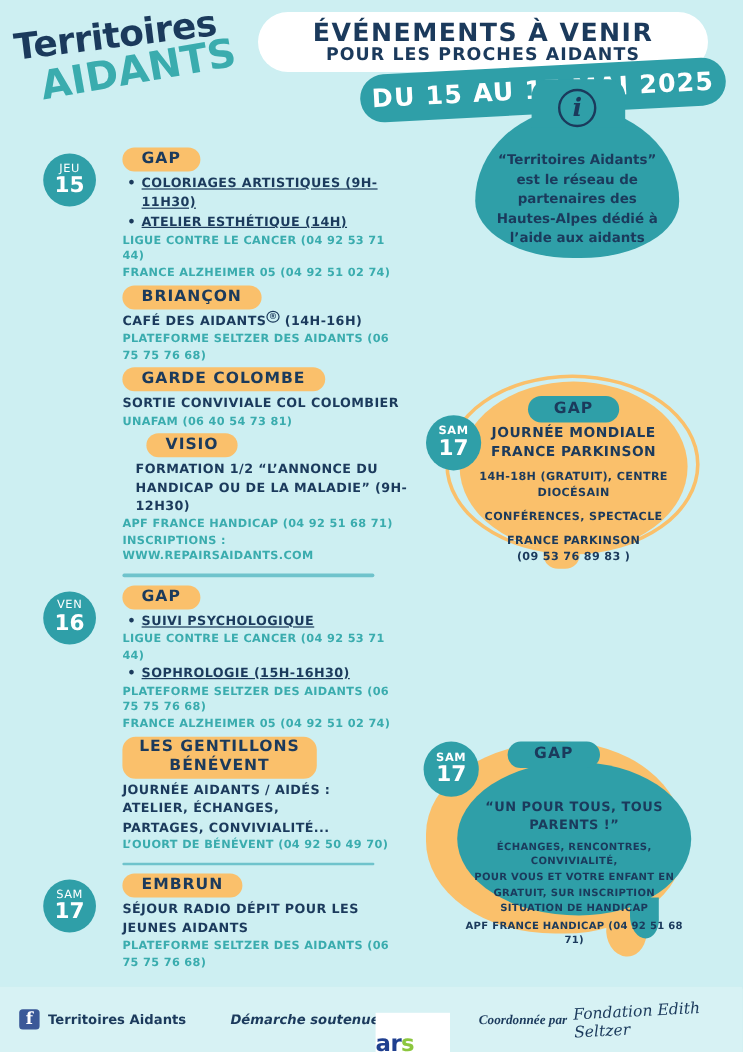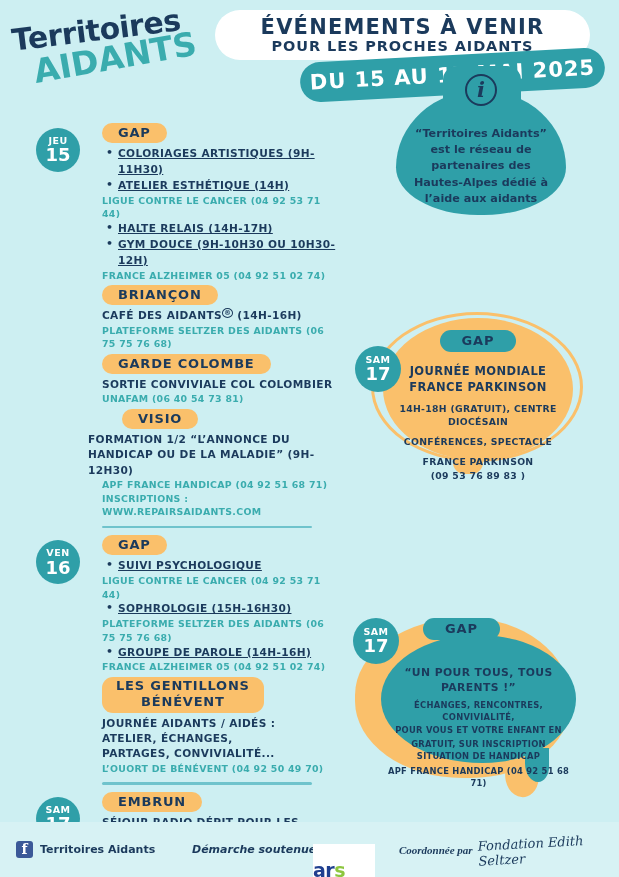--- a/index.html
+++ b/index.html
@@ -171,21 +171,21 @@
     text-align: center;
     display: flex;
     flex-direction: column;
     align-items: center;
     justify-content: center;
     line-height: 1;
   }
   .day-badge .dow {
     font-family: "DejaVu Sans", sans-serif;
     font-size: 9.5px;
-    font-weight: bold;
+    font-weight: normal;
     letter-spacing: 0.5px;
   }
   .day-badge .dnum {
     font-family: "DejaVu Sans", sans-serif;
     font-size: 18px;
     font-weight: bold;
     margin-top: 1px;
   }
 
   .place-pill {
@@ -342,21 +342,21 @@
     z-index: 4;
     padding-top: 12px;
   }
   .pk-h {
     font-family: "DejaVu Sans", sans-serif;
     font-size: 11.5px;
     font-weight: bold;
     color: #1b3a5c;
     line-height: 1.35;
     letter-spacing: 0.4px;
-    margin-top: 12px;
+    margin-top: 1px;
   }
   .pk-s {
     font-family: "DejaVu Sans", sans-serif;
     font-size: 9.3px;
     font-weight: bold;
     color: #1b3a5c;
     line-height: 1.4;
     letter-spacing: 0.3px;
     margin-top: 7px;
   }
@@ -572,45 +572,41 @@
       <span class="dnum">15</span>
     </div>
 
     <div>
       <div class="place-pill">GAP</div>
       <ul class="items">
         <li>COLORIAGES ARTISTIQUES (9H-11H30)</li>
         <li>ATELIER ESTHÉTIQUE (14H)</li>
       </ul>
       <div class="org-line" style="margin-left:14px">LIGUE CONTRE LE CANCER (04 92 53 71 44)</div>
-      <ul class="items">
-        <li>HALTE RELAIS (14H-17H)</li>
-        <li>GYM DOUCE (9H-10H30 OU 10H30-12H)</li>
-      </ul>
       <div class="org-line" style="margin-left:14px">FRANCE ALZHEIMER 05 (04 92 51 02 74)</div>
     </div>
 
     <div>
       <div class="place-pill">BRIANÇON</div>
       <div class="plain-line" style="margin-left:14px">
         <span>CAFÉ DES AIDANTS</span><span class="sup-r">®</span>
         <span>(14H-16H)</span>
       </div>
       <div class="org-line" style="margin-left:14px">PLATEFORME SELTZER DES AIDANTS (06 75 75 76 68)</div>
     </div>
 
     <div>
       <div class="place-pill">GARDE COLOMBE</div>
       <div class="plain-line" style="margin-left:14px">SORTIE CONVIVIALE COL COLOMBIER</div>
       <div class="org-line" style="margin-left:14px">UNAFAM (06 40 54 73 81)</div>
     </div>
 
     <div>
       <div class="place-pill" style="margin-left:34px">VISIO</div>
-      <div class="plain-line" style="margin-left:0; width:240px">FORMATION 1/2 “L’ANNONCE DU HANDICAP OU DE LA MALADIE” (9H-12H30)</div>
+      <div class="plain-line" style="margin-left:25px; width:240px">FORMATION 1/2 “L’ANNONCE DU HANDICAP OU DE LA MALADIE” (9H-12H30)</div>
       <div class="org-line" style="margin-left:14px">APF FRANCE HANDICAP  (04 92 51 68 71)</div>
       <div class="org-line" style="margin-left:14px">INSCRIPTIONS : WWW.REPAIRSAIDANTS.COM</div>
     </div>
 
     <div class="divider"></div>
   </div>
 
   <div class="day-block">
     <div class="day-badge">
       <span class="dow">VEN</span>
@@ -620,23 +616,20 @@
     <div>
       <div class="place-pill">GAP</div>
       <ul class="items">
         <li>SUIVI PSYCHOLOGIQUE</li>
       </ul>
       <div class="org-line" style="margin-left:14px">LIGUE CONTRE LE CANCER (04 92 53 71 44)</div>
       <ul class="items">
         <li>SOPHROLOGIE (15H-16H30)</li>
       </ul>
       <div class="org-line" style="margin-left:14px">PLATEFORME SELTZER DES AIDANTS (06 75 75 76 68)</div>
-      <ul class="items">
-        <li>GROUPE DE PAROLE (14H-16H)</li>
-      </ul>
       <div class="org-line" style="margin-left:14px">FRANCE ALZHEIMER 05 (04 92 51 02 74)</div>
     </div>
 
     <div>
       <div class="place-pill two-line" style="margin-left:14px">
         <span class="l1">LES GENTILLONS</span>
         <span>BÉNÉVENT</span>
       </div>
       <div class="plain-line" style="margin-left:14px; width:200px">JOURNÉE AIDANTS / AIDÉS : ATELIER, ÉCHANGES, PARTAGES, CONVIVIALITÉ...</div>
       <div class="org-line" style="margin-left:14px">L’OUORT DE BÉNÉVENT (04 92 50 49 70)</div>

